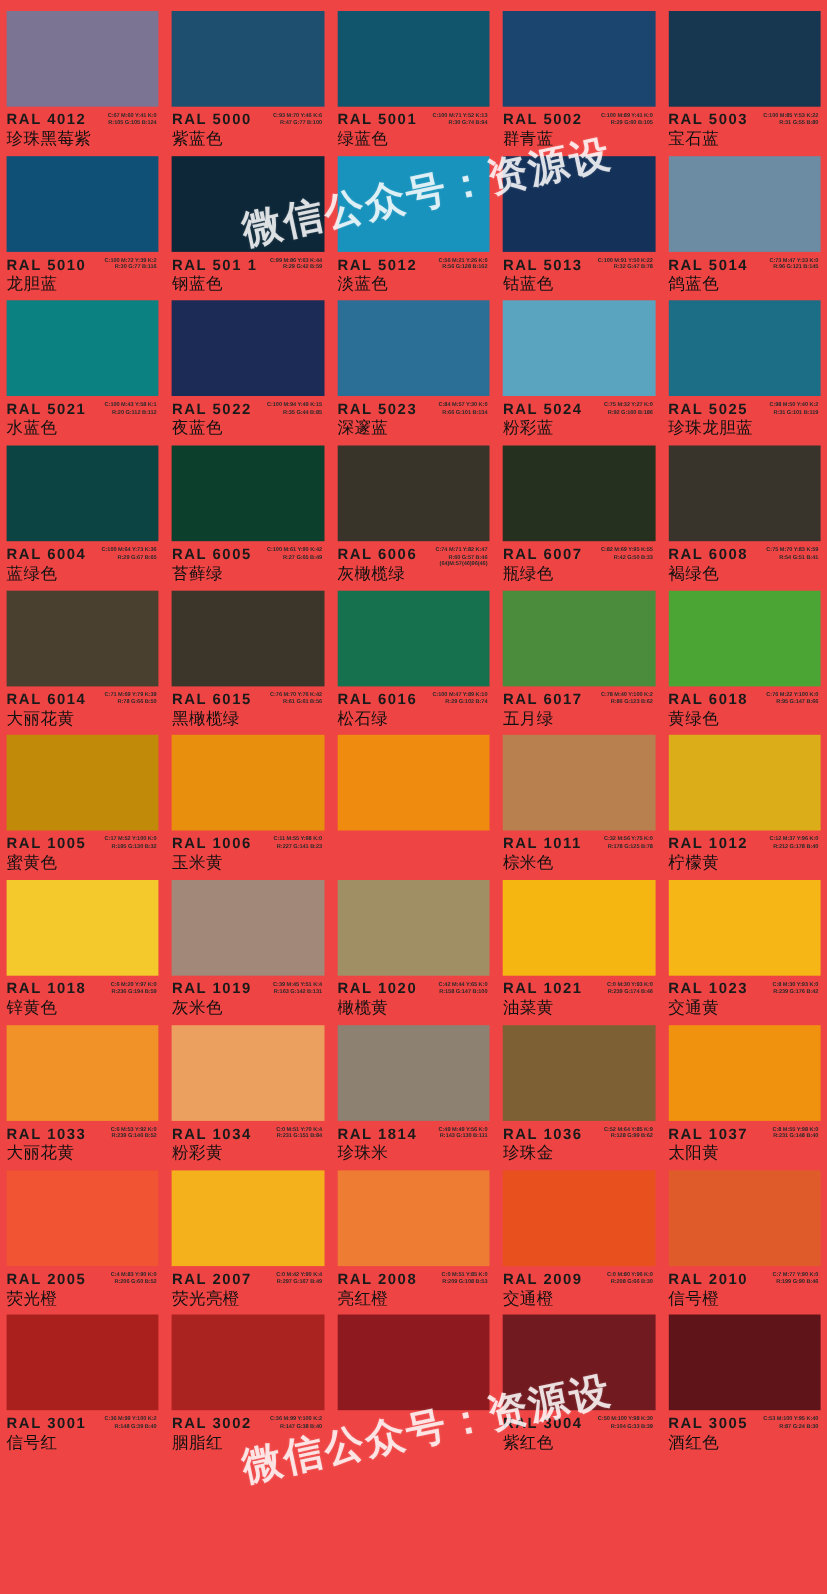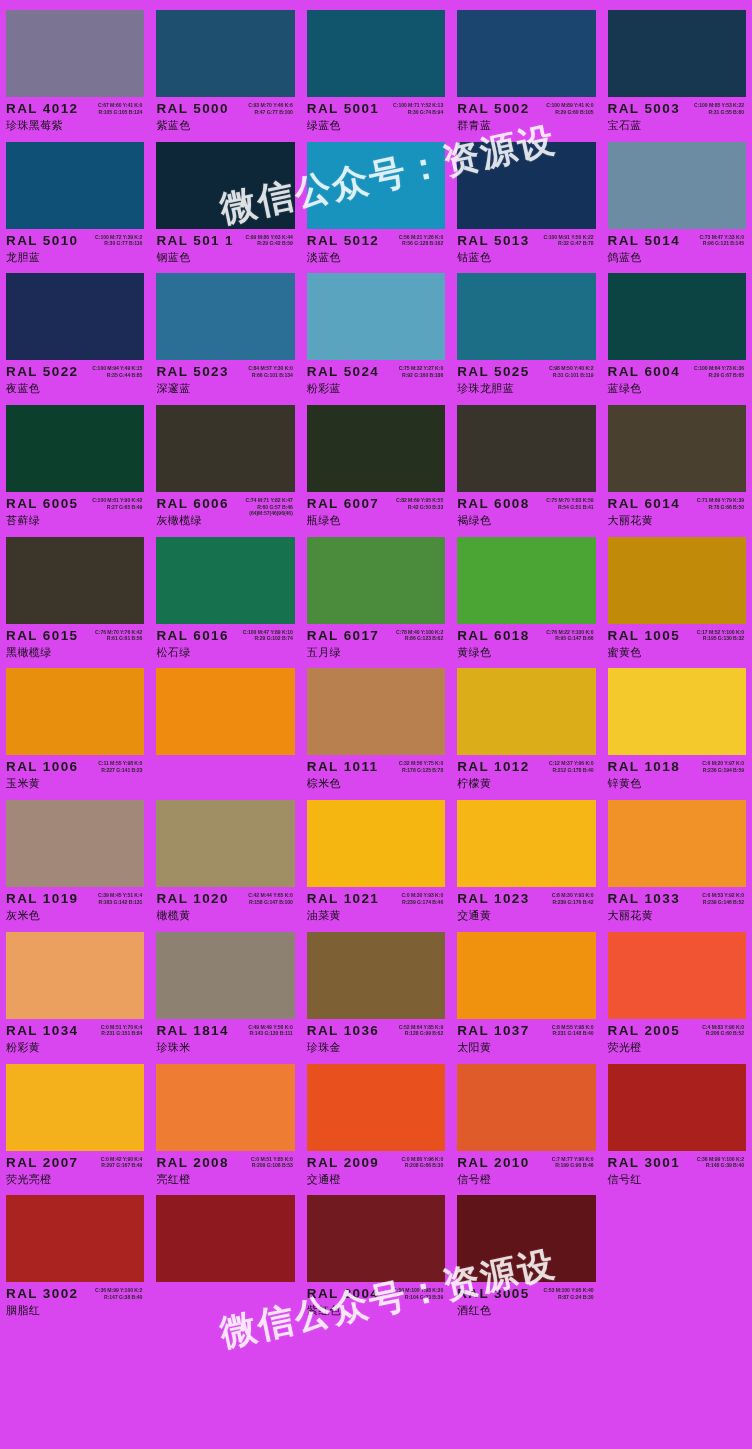--- a/index.html
+++ b/index.html
@@ -7,21 +7,21 @@
     width: 752px;
     height: 1449px;
     background: #ffffff;
     font-family: "Liberation Sans", "DejaVu Sans", sans-serif;
     overflow: hidden;
   }
   #sheet {
     position: relative;
     width: 752px;
     height: 1449px;
-    background: #d946ef;
+    background: #ef4444;
   }
   #grid {
     position: absolute;
     inset: 0;
     display: grid;
     grid-template-columns: repeat(5, 150.4px);
     grid-template-rows: repeat(11, 131.7px);
   }
   .cell {
     position: relative;
@@ -42,21 +42,21 @@
   .code {
     font-size: 13.5px;
     font-weight: bold;
     color: #1a1a1a;
     letter-spacing: 1.4px;
     line-height: 15px;
     white-space: nowrap;
     font-family: "Liberation Sans", "DejaVu Sans", sans-serif;
   }
   .cname {
-    font-size: 11px;
+    font-size: 15px;
     color: #111111;
     line-height: 18px;
     letter-spacing: 0.4px;
     white-space: nowrap;
     margin-top: 1px;
     font-family: "DejaVu Sans", "Liberation Sans", sans-serif;
   }
   .vals {
     position: absolute;
     right: 2px;
@@ -201,20 +201,31 @@
         <div class="meta">
           <div class="code">RAL 5014</div>
           <div class="cname">鸽蓝色</div>
           <div class="vals">
             <span>C:73 M:47 Y:33 K:0</span>
             <span>R:96 G:121 B:145</span>
           </div>
         </div>
       </div>
       <div class="cell">
+        <div class="swatch" style="background: rgb(12, 129, 130);"></div>
+        <div class="meta">
+          <div class="code">RAL 5021</div>
+          <div class="cname">水蓝色</div>
+          <div class="vals">
+            <span>C:100 M:43 Y:58 K:1</span>
+            <span>R:20 G:112 B:112</span>
+          </div>
+        </div>
+      </div>
+      <div class="cell">
         <div class="swatch" style="background: rgb(27, 43, 86);"></div>
         <div class="meta">
           <div class="code">RAL 5022</div>
           <div class="cname">夜蓝色</div>
           <div class="vals">
             <span>C:100 M:94 Y:49 K:15</span>
             <span>R:35 G:44 B:85</span>
           </div>
         </div>
       </div>

